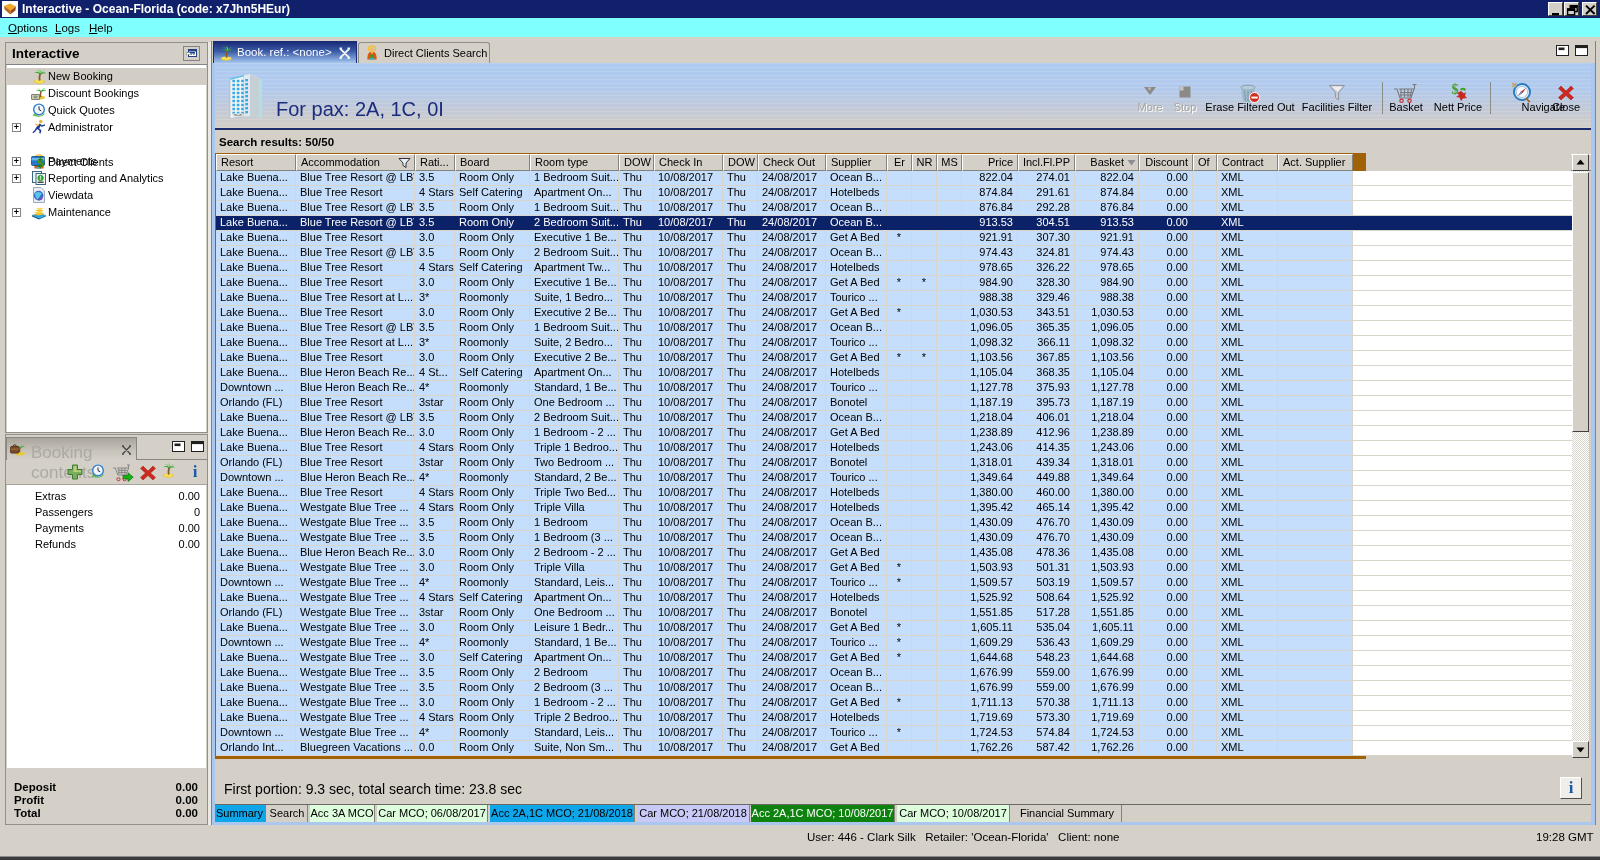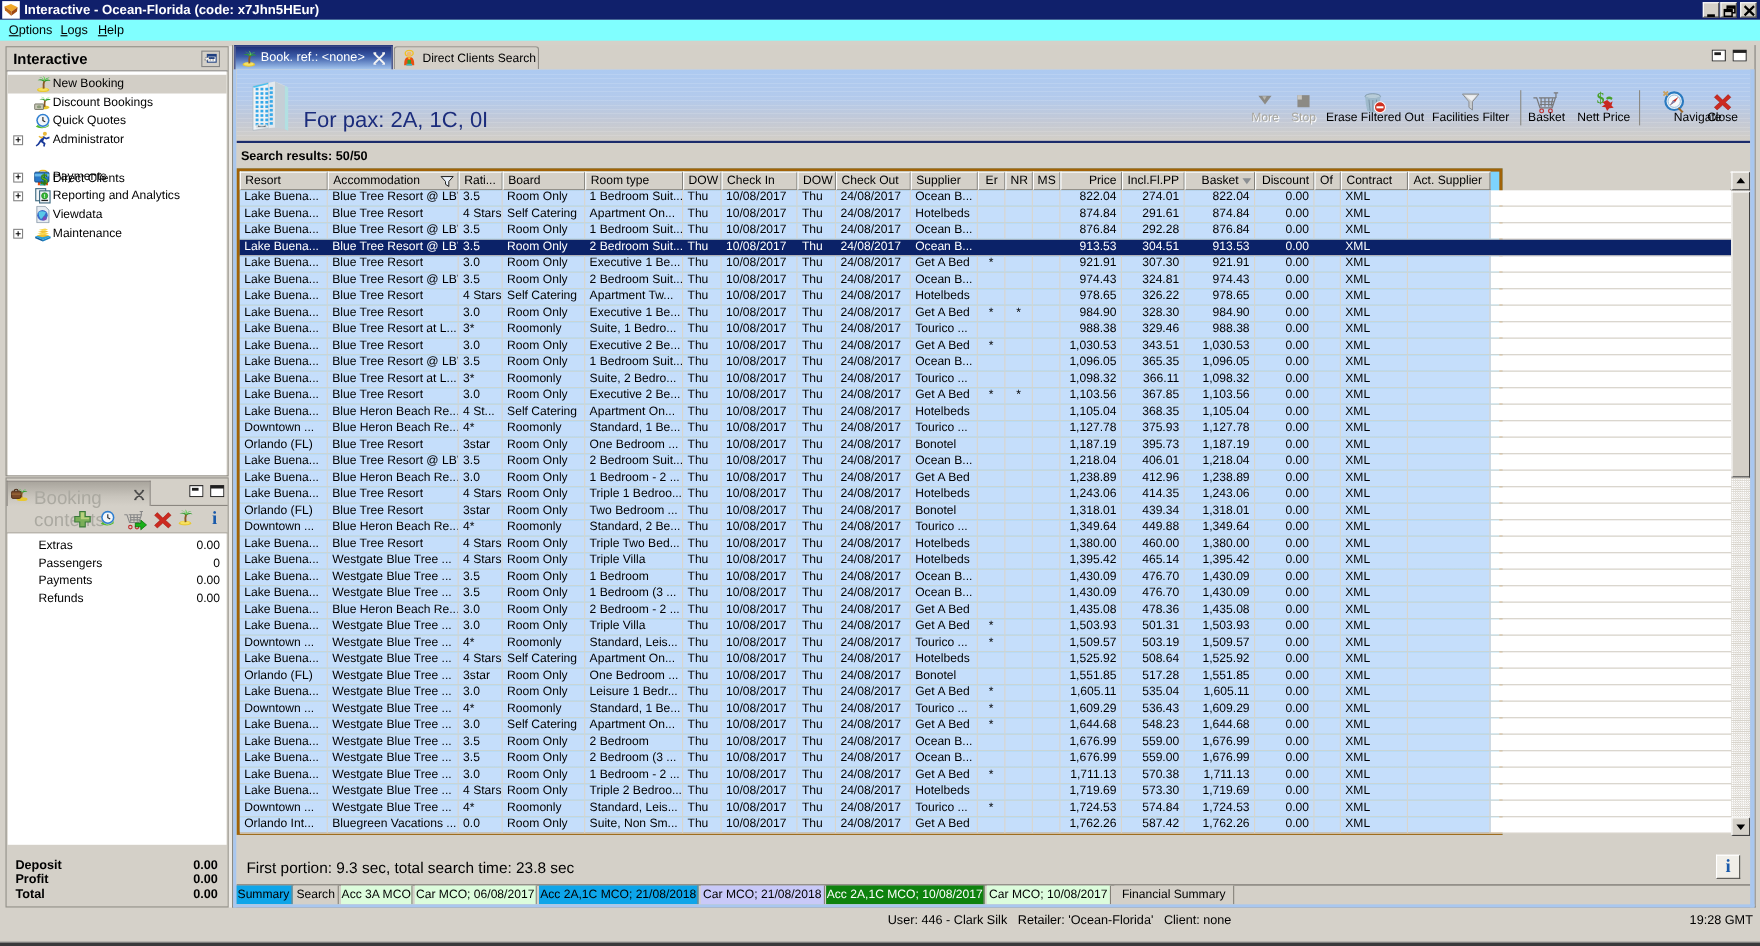--- a/index.html
+++ b/index.html
@@ -370,21 +370,21 @@
           <div style="position:absolute;left:1557px;top:84px;width:18px;height:18px"><svg width="18" height="18" viewBox="0 0 18 18">
               <path d="M4 2 L9 7 L14 2 L16.5 4.5 L11.5 9 L16.5 13.5 L14 16 L9 11.5 L4 16 L1.5 13.5 L6.5 9 L1.5 4.5Z" fill="#CC2A20" stroke="#A01810" stroke-width="0.5"></path>
             </svg></div>
           <div style="position:absolute;left:1496px;top:101px;width:140px;text-align:center;">Close</div>
         </div>
   </div>
   <div class="abs" style="left:0;top:65px;width:1376px;height:2px;background:#1B2B6B"></div>
 
   <div class="abs" style="left:4px;top:73px;font-weight:bold;font-size:11.5px">Search results: 50/50</div>
 
-  <div class="abs" style="left:0px;top:90px;width:1151px;height:606px;background:#7dd3fc;border:3px solid #a16207">
+  <div class="abs" style="left:0px;top:90px;width:1151px;height:606px;background:#a16207;border:1px solid #a16207">
     <div class="abs" style="left:0px;top:0px;width:1355px;height:17px;white-space:nowrap;font-size:11px"><div class="hc c0" style="position:relative">Resort</div><div class="hc c1" style="position:relative">Accommodation<svg width="13" height="12" style="position:absolute;right:3px;top:2px">
               <path d="M1 1.5 H12 L8 6 V10.5 L5 8.5 V6Z" fill="#E8F0F8" stroke="#202020" stroke-width="0.9"></path>
             </svg></div><div class="hc c2" style="position:relative">Rati...</div><div class="hc c3" style="position:relative">Board</div><div class="hc c4" style="position:relative">Room type</div><div class="hc c5" style="position:relative">DOW</div><div class="hc c6" style="position:relative">Check In</div><div class="hc c7" style="position:relative">DOW</div><div class="hc c8" style="position:relative">Check Out</div><div class="hc c9" style="position:relative">Supplier</div><div class="hc c10" style="position:relative">Er</div><div class="hc c11" style="position:relative">NR</div><div class="hc c12" style="position:relative">MS</div><div class="hc c13" style="position:relative">Price</div><div class="hc c14" style="position:relative">Incl.Fl.PP</div><div class="hc c15" style="position:relative;padding-right:14px">Basket<svg width="9" height="9" style="position:absolute;right:2px;top:4px">
               <path d="M0.5 1 H8.5 L4.5 6.6Z" fill="#8A8E92"></path>
             </svg></div><div class="hc c16" style="position:relative">Discount</div><div class="hc c17" style="position:relative">Of</div><div class="hc c18" style="position:relative">Contract</div><div class="hc c19" style="position:relative">Act. Supplier</div></div>
     <div class="abs" style="left:1355px;top:0px;width:218px;height:17px;background:#D4D0C8;border-top:1px solid #FFF;border-bottom:1px solid #84827C"></div>
     <div class="trow" style="top:17px"><div class="tc c0">Lake Buena...</div><div class="tc c1">Blue Tree Resort @ LBV</div><div class="tc c2">3.5</div><div class="tc c3">Room Only</div><div class="tc c4">1 Bedroom Suit...</div><div class="tc c5">Thu</div><div class="tc c6">10/08/2017</div><div class="tc c7">Thu</div><div class="tc c8">24/08/2017</div><div class="tc c9">Ocean B...</div><div class="tc c10"></div><div class="tc c11"></div><div class="tc c12"></div><div class="tc c13">822.04</div><div class="tc c14">274.01</div><div class="tc c15">822.04</div><div class="tc c16">0.00</div><div class="tc c17"></div><div class="tc c18">XML</div><div class="tc c19"></div></div>
         <div class="trow" style="top:32px"><div class="tc c0">Lake Buena...</div><div class="tc c1">Blue Tree Resort</div><div class="tc c2">4 Stars</div><div class="tc c3">Self Catering</div><div class="tc c4">Apartment On...</div><div class="tc c5">Thu</div><div class="tc c6">10/08/2017</div><div class="tc c7">Thu</div><div class="tc c8">24/08/2017</div><div class="tc c9">Hotelbeds</div><div class="tc c10"></div><div class="tc c11"></div><div class="tc c12"></div><div class="tc c13">874.84</div><div class="tc c14">291.61</div><div class="tc c15">874.84</div><div class="tc c16">0.00</div><div class="tc c17"></div><div class="tc c18">XML</div><div class="tc c19"></div></div>
         <div class="trow" style="top:47px"><div class="tc c0">Lake Buena...</div><div class="tc c1">Blue Tree Resort @ LBV</div><div class="tc c2">3.5</div><div class="tc c3">Room Only</div><div class="tc c4">1 Bedroom Suit...</div><div class="tc c5">Thu</div><div class="tc c6">10/08/2017</div><div class="tc c7">Thu</div><div class="tc c8">24/08/2017</div><div class="tc c9">Ocean B...</div><div class="tc c10"></div><div class="tc c11"></div><div class="tc c12"></div><div class="tc c13">876.84</div><div class="tc c14">292.28</div><div class="tc c15">876.84</div><div class="tc c16">0.00</div><div class="tc c17"></div><div class="tc c18">XML</div><div class="tc c19"></div></div>
         <div class="trow sel" style="top:62px"><div class="tc c0">Lake Buena...</div><div class="tc c1">Blue Tree Resort @ LBV</div><div class="tc c2">3.5</div><div class="tc c3">Room Only</div><div class="tc c4">2 Bedroom Suit...</div><div class="tc c5">Thu</div><div class="tc c6">10/08/2017</div><div class="tc c7">Thu</div><div class="tc c8">24/08/2017</div><div class="tc c9">Ocean B...</div><div class="tc c10"></div><div class="tc c11"></div><div class="tc c12"></div><div class="tc c13">913.53</div><div class="tc c14">304.51</div><div class="tc c15">913.53</div><div class="tc c16">0.00</div><div class="tc c17"></div><div class="tc c18">XML</div><div class="tc c19"></div></div>

